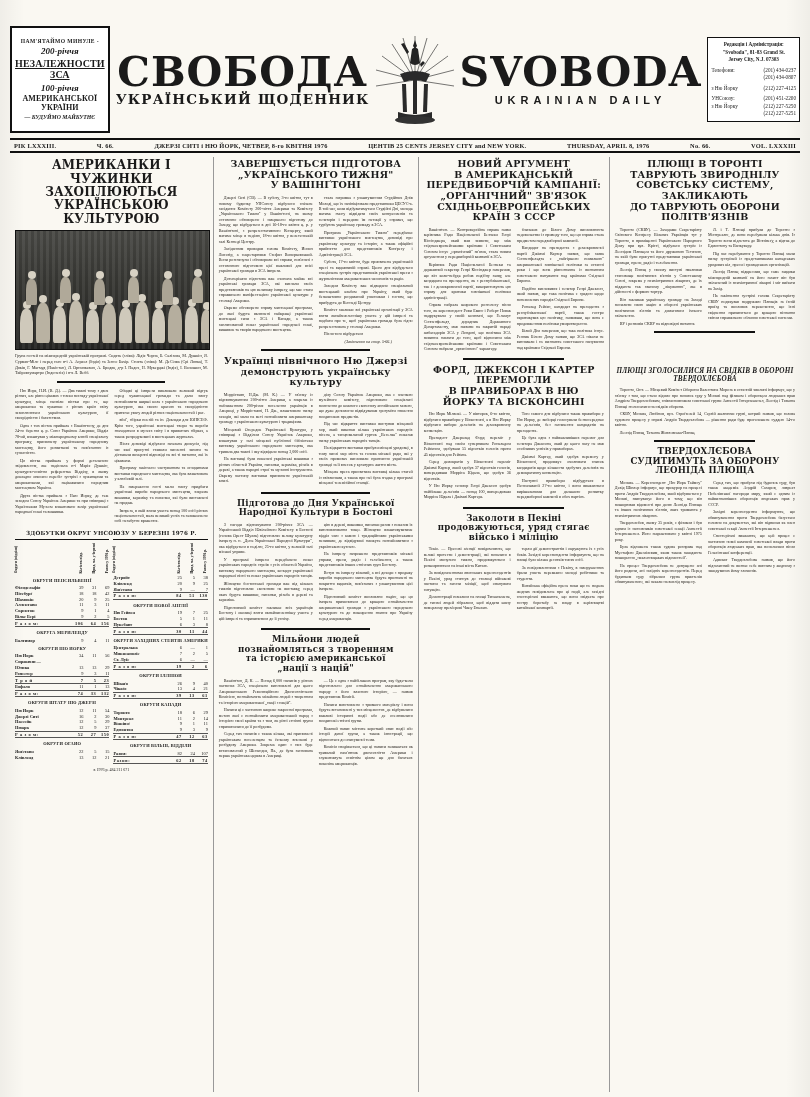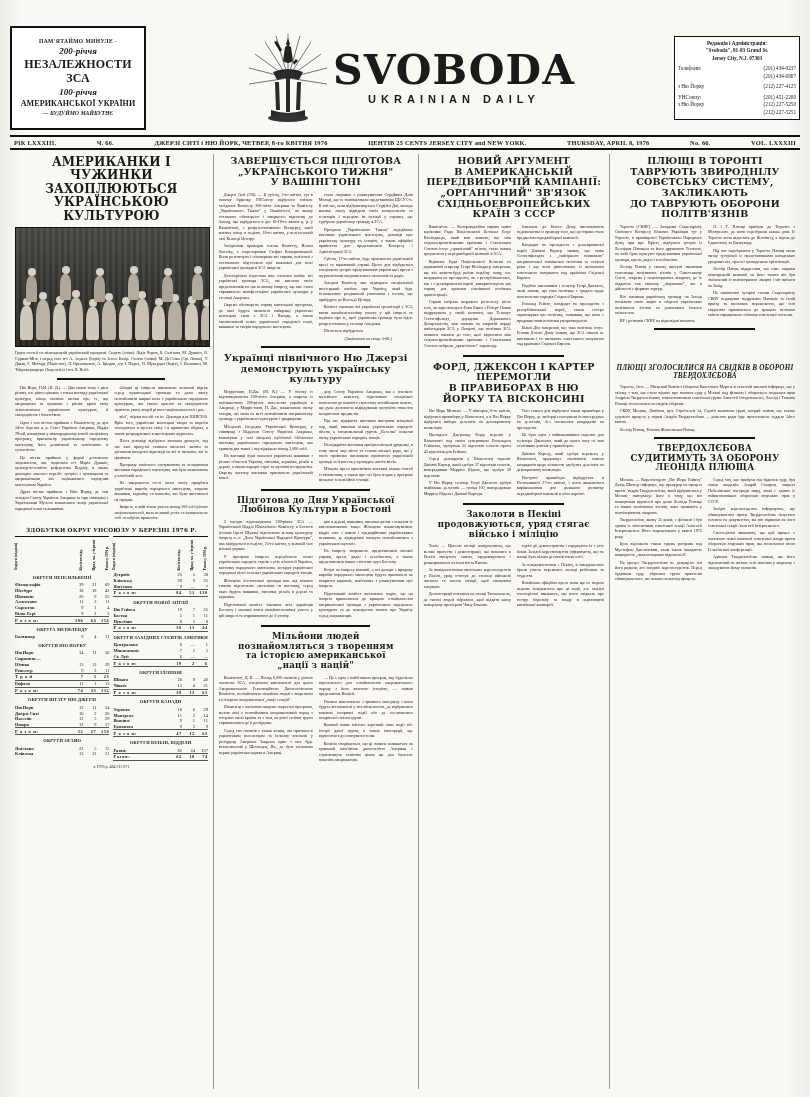--- a/index.html
+++ b/index.html
@@ -32,21 +32,21 @@
     width:128px;
     min-height:80px;
     padding:10px 2px;
     text-align:center;
     line-height:1.15;
     background:#fff;
   }
   .promo-box div{font-weight:bold;}
   .promo-l1{font-size:5.6px;letter-spacing:.4px;}
   .promo-l2{font-size:9px;font-style:italic;margin:2px 0 1px;}
-  .promo-l3{font-size:12px;letter-spacing:.1px;}
+  .promo-l3{font-size:10px;letter-spacing:.1px;text-decoration:underline;}
   .promo-l4{font-size:9px;font-style:italic;margin:2px 0 1px;}
   .promo-l5{font-size:8px;letter-spacing:.1px;}
   .promo-l6{font-size:5.8px;font-style:italic;margin-top:2px;}
 
   .title-wrap{
     flex:1;display:flex;align-items:center;justify-content:center;gap:2px;
   }
   .title-cyr,.title-lat{text-align:center;line-height:.92;}
   .big-title{
     font-family:"DejaVu Serif", serif;
@@ -211,20 +211,24 @@
     <div class="promo-box">
       <div class="promo-l1">ПАМ'ЯТАЙМО МИНУЛЕ -</div>
       <div class="promo-l2">200-річчя</div>
       <div class="promo-l3">НЕЗАЛЕЖНОСТИ ЗСА</div>
       <div class="promo-l4">100-річчя</div>
       <div class="promo-l5">АМЕРИКАНСЬКОЇ УКРАЇНИ</div>
       <div class="promo-l6">— БУДУЙМО МАЙБУТНЄ</div>
     </div>
 
     <div class="title-wrap">
+      <div class="title-cyr">
+        <div class="big-title">СВОБОДА</div>
+        <div class="sub-title">УКРАЇНСЬКИЙ ЩОДЕННИК</div>
+      </div>
 
       <div class="emblem">
         <svg viewBox="0 0 86 92" width="86" height="92" aria-hidden="true">
           <g stroke="#1a1a1a" stroke-width="0.7" fill="none">
             <g opacity=".85">
               <line x1="43" y1="46" x2="43" y2="2"></line>
                 <line x1="43" y1="46" x2="55" y2="4"></line>
               <line x1="43" y1="46" x2="66" y2="10"></line>
                 <line x1="43" y1="46" x2="76" y2="22"></line>
               <line x1="43" y1="46" x2="82" y2="36"></line>
@@ -725,21 +729,21 @@
         <p>На виставці були показані українські вишивки з різних областей України, писанки, кераміка, різьба в дереві, а також народні строї та музичні інструменти. Окрему частину виставки присвячено українській книзі.</p>
         <p>ділу Союзу Українок Америки, яка є членкою музейного комітету, підготовано спеціяльні пояснення до кожного експонату англійською мовою, що дуже допомогло відвідувачам зрозуміти значення поодиноких предметів.</p>
         <p>Під час відкриття виставки виступив місцевий хор, який виконав кілька українських народніх пісень, а танцювальний гурток „Веселка" показав низку українських народніх танців.</p>
         <p>На відкриття виставки прибули місцеві урядовці, в тому числі мер міста та голова міської ради, які у своїх промовах висловили признання українській громаді за її внесок у культурне життя міста.</p>
         <p>Місцева преса присвятила виставці кілька статей із світлинами, а також про неї була згадка у програмі місцевої телевізійної станції.</p>
       </div>
 
       <hr class="rule">
       <div class="hl hl-m">
         <div>Підготова до Дня Української</div>
-        <div>Любінов Культури в Бостоні</div>
+        <div>Народної Культури в Бостоні</div>
       </div>
       <div class="body2">
         <p>З нагоди відзначування 200-річчя ЗСА — Український Відділ Ювілейного Комітету в Бостоні (голова Орест Шуляк) підготовляє велику культурну імпрезу п. н. „День Української Народної Культури", яка відбудеться в неділю, 25-го квітня, у великій залі міської управи.</p>
         <p>У програмі імпрези передбачено показ українських народніх строїв з усіх областей України, виставку народнього мистецтва, концерт української народньої пісні та показ українських народніх танців.</p>
         <p>Жіноцтво бостонської громади вже від кількох тижнів підготовляє експонати на виставку, серед яких будуть вишивки, писанки, різьба в дереві та кераміка.</p>
         <p>Підготовчий комітет закликає всіх українців Бостону і околиці взяти якнайчисленнішу участь у цій імпрезі та спричинитися до її успіху.</p>
         <p>цію в дереві, вишивки, писанки разом з показом їх виготовлювання тощо. Жіноцтво влаштовуватиме відділ чаю з кавою і традиційними українськими печивами, де відвідувачі зможуть познайомитися з українською кухнею.</p>
         <p>На імпрезу запрошено представників міської управи, преси, радіо і телебачення, а також представників інших етнічних груп Бостону.</p>
         <p>Вступ на імпрезу вільний, а всі доходи з продажу виробів народнього мистецтва будуть призначені на покриття видатків, пов'язаних з улаштуванням цієї імпрези.</p>
         <p>Підготовчий комітет висловлює надію, що ця імпреза причиниться до кращого ознайомлення американської громади з українською народньою культурою та до поширення знання про Україну серед американців.</p>

